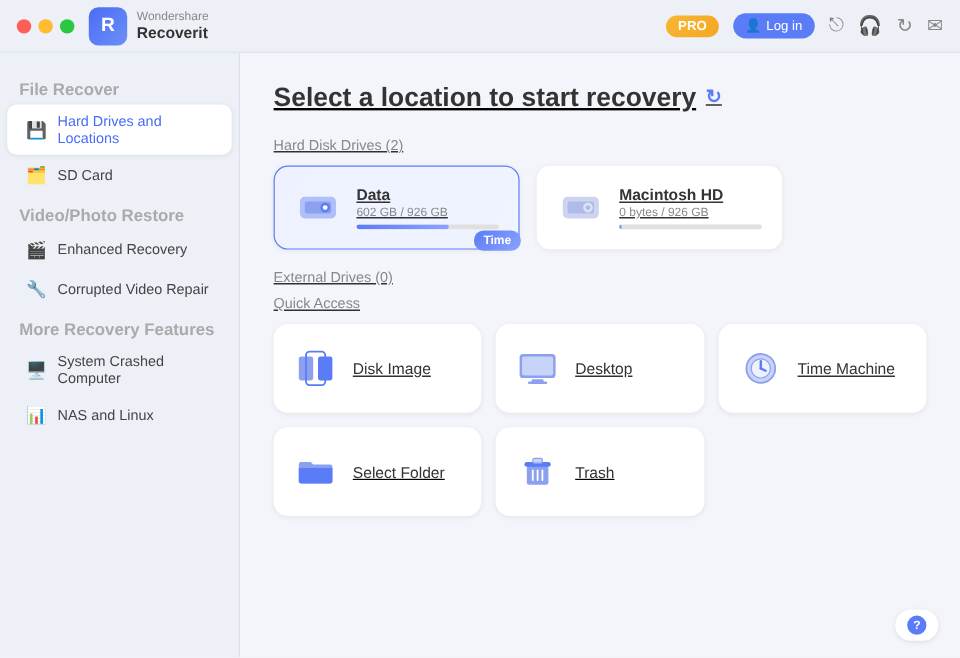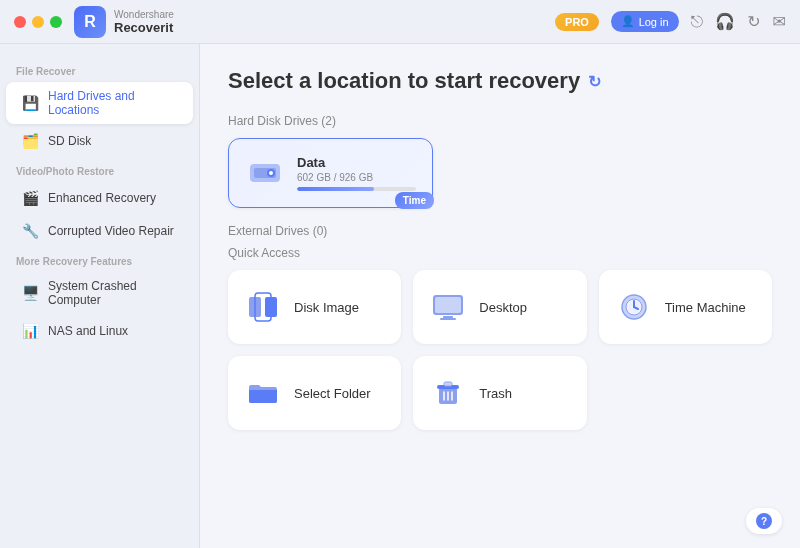--- a/index.html
+++ b/index.html
@@ -100,21 +100,21 @@
     
     .sidebar {
       width: 200px;
       background: #eef0f8;
       padding: 14px 0;
       flex-shrink: 0;
       overflow-y: auto;
       border-right: 1px solid #dde0ea;
     }
     .sidebar-section-label {
-      font-size: 10px;
+      font-size: 14px;
       color: #aaa;
       font-weight: 600;
       padding: 8px 16px 4px;
       text-transform: none;
       letter-spacing: 0;
     }
     .sidebar-item {
       display: flex;
       align-items: center;
       gap: 8px;
@@ -139,20 +139,21 @@
       justify-content: center;
       font-size: 14px;
       flex-shrink: 0;
     }
     
     .content {
       flex: 1;
       padding: 24px 28px;
       overflow-y: auto;
       background: #f4f5fb;
+      text-decoration: underline;
     }
     .page-title {
       font-size: 22px;
       font-weight: 600;
       color: #333;
       margin-bottom: 20px;
       display: flex;
       align-items: center;
       gap: 8px;
     }
@@ -337,21 +338,21 @@
 
   <div class="sidebar">
 
     <div class="sidebar-section-label">File Recover</div>
     <div class="sidebar-item active">
       <div class="sidebar-item-icon">💾</div>
       <span>Hard Drives and Locations</span>
     </div>
     <div class="sidebar-item">
       <div class="sidebar-item-icon">🗂️</div>
-      <span>SD Disk</span>
+      <span>SD Card</span>
     </div>
 
     <div class="sidebar-section-label">Video/Photo Restore</div>
     <div class="sidebar-item">
       <div class="sidebar-item-icon">🎬</div>
       <span>Enhanced Recovery</span>
     </div>
     <div class="sidebar-item">
       <div class="sidebar-item-icon">🔧</div>
       <span>Corrupted Video Repair</span>
@@ -391,20 +392,37 @@
           <div class="drive-card-info">
             <div class="drive-card-name">Data</div>
             <div class="drive-card-size">602 GB / 926 GB</div>
             <div class="drive-progress">
               <div class="drive-progress-fill" style="width:65%"></div>
             </div>
           </div>
           <div class="scan-badge">Time</div>
         </div>
 
+        <div class="drive-card">
+          <div class="drive-card-icon">
+            <svg width="38" height="38" viewBox="0 0 38 38" fill="none">
+              <rect x="4" y="10" width="30" height="18" rx="4" fill="#ccd4f0"></rect>
+              <rect x="8" y="14" width="22" height="10" rx="2" fill="#b0bce8"></rect>
+              <circle cx="25" cy="19" r="4" fill="#dce3f7"></circle>
+              <circle cx="25" cy="19" r="2" fill="#b0bce8"></circle>
+            </svg>
+          </div>
+          <div class="drive-card-info">
+            <div class="drive-card-name">Macintosh HD</div>
+            <div class="drive-card-size">0 bytes / 926 GB</div>
+            <div class="drive-progress">
+              <div class="drive-progress-fill" style="width:2%"></div>
+            </div>
+          </div>
+        </div>
 
       </div>
 
       <div class="section-label" style="margin-bottom:8px;">External Drives (0)</div>
 
       <div class="section-label">Quick Access</div>
 
       <div class="quick-access-grid">
         <div class="qa-card">
           <div class="qa-card-icon">

